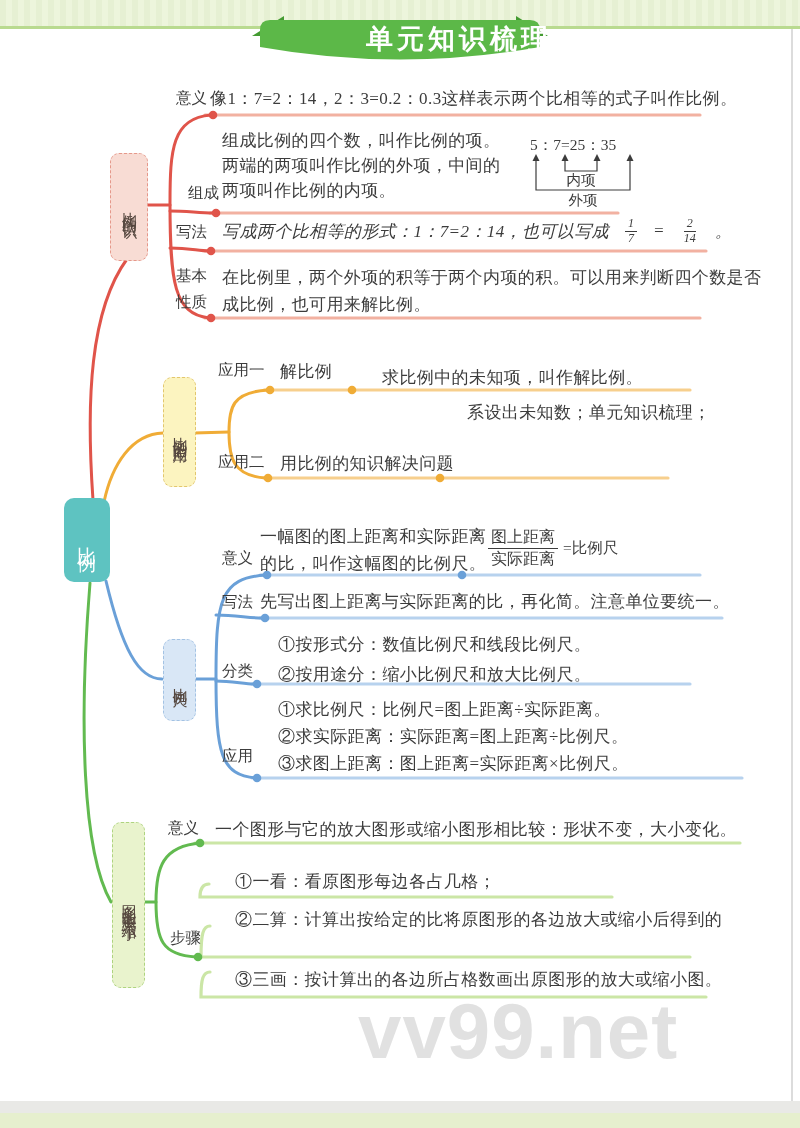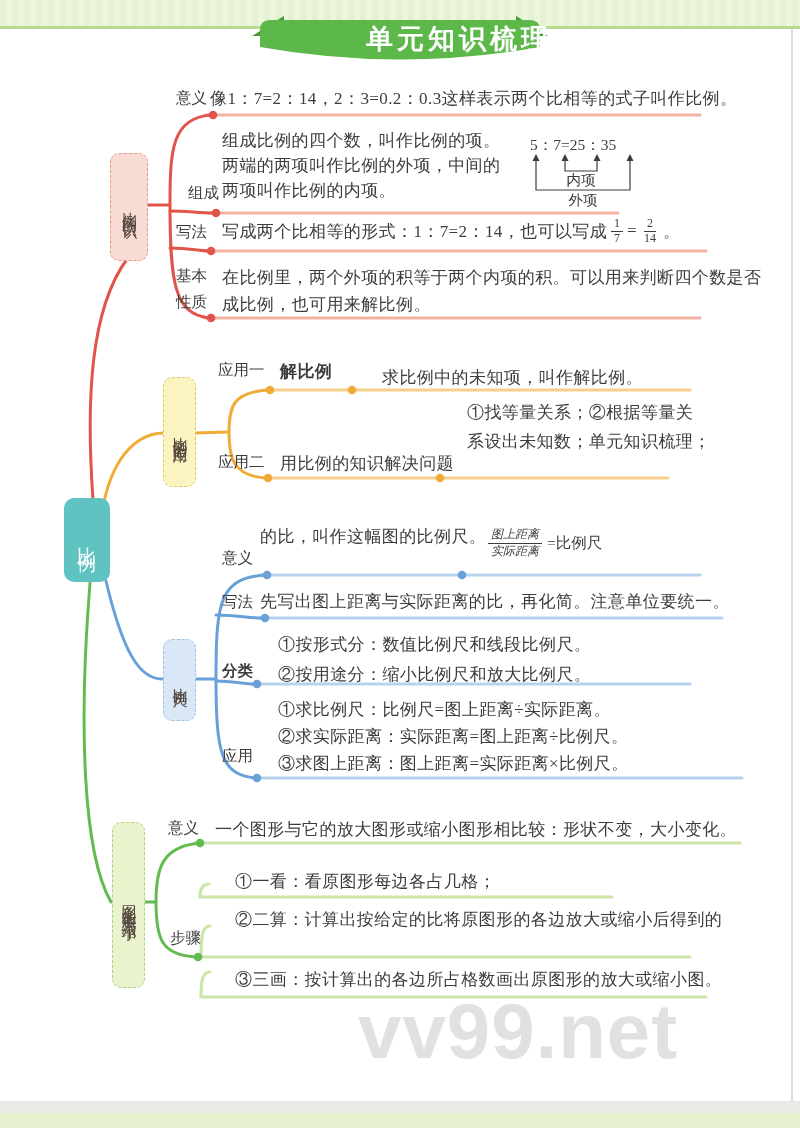--- a/index.html
+++ b/index.html
@@ -24,26 +24,26 @@
     font-size:19px;letter-spacing:9px;border-radius:10px;}
   .branch-node{font-size:15px;color:#55473f;border:1.6px dashed;}
   .node-renshi{left:110px;top:153px;width:36px;height:106px;background:#f8dcd4;border-color:#e5988a;}
   .node-yingyong{left:163px;top:377px;width:31px;height:108px;background:#fcf4c0;border-color:#e2c66d;}
   .node-bilichi{left:163px;top:639px;width:31px;height:80px;background:#d9e7f6;border-color:#a3c2e3;}
   .node-tuxing{left:112px;top:822px;width:31px;height:164px;background:#e9f3cd;border-color:#aed37f;}
   
   .lbl{font-size:15.5px;white-space:nowrap;z-index:2;}
   .txt{font-size:17px;letter-spacing:0.4px;white-space:nowrap;z-index:2;}
   
-  .fracline{display:flex;align-items:center;gap:4px;z-index:2;}
+  .fracline{display:flex;align-items:center;gap:16px;z-index:2;font-style:italic;}
   .frac{display:inline-flex;flex-direction:column;align-items:center;font-size:12px;line-height:1.15;}
   .frac .fnum{border-bottom:1px solid #3c3c3c;padding:0 3px;}
   .frac .fden{padding:0 3px;}
   .bigfrac{display:flex;align-items:center;gap:5px;z-index:2;}
-  .bigfrac .frac{font-size:12px;line-height:1.3;font-style:italic;}
+  .bigfrac .frac{font-size:16px;line-height:1.3;}
   .bigfrac .fres{font-size:15.5px;}
   
   .watermark{left:358px;top:978px;font-family:"Liberation Sans","DejaVu Sans",sans-serif;
     font-size:78px;font-weight:bold;color:#c9c9c9;opacity:0.55;z-index:1;letter-spacing:1px;margin-top:8px;}
   svg{position:absolute;left:0;top:0;}
 </style>
 </head>
 <body>
 
 <div class="abs band-top"></div>
@@ -188,46 +188,46 @@
 </div>
 
 <div class="abs lbl" style="left:176px;top:266px;">基本</div>
 <div class="abs lbl" style="left:176px;top:292px;">性质</div>
 <div class="abs" style="left:222px;top:264px;z-index:2;">
   <div class="txt" style="position:static;line-height:27px;">在比例里，两个外项的积等于两个内项的积。可以用来判断四个数是否</div>
   <div class="txt" style="position:static;line-height:27px;">成比例，也可用来解比例。</div>
 </div>
 
 <div class="abs lbl" style="left:218px;top:360px;">应用一</div>
-<div class="abs txt" style="left:280px;top:360px;font-weight:bold;">解比例</div>
+<div class="abs txt" style="left:280px;top:360px;">解比例</div>
 <div class="abs txt" style="left:382px;top:366px;">求比例中的未知项，叫作解比例。</div>
 
 <div class="abs lbl" style="left:218px;top:452px;">应用二</div>
 <div class="abs txt" style="left:280px;top:452px;">用比例的知识解决问题</div>
 <div class="abs" style="left:467px;top:398px;z-index:2;">
-  <div class="txt" style="position:static;line-height:29px;">①找等量关系；②根据等量关</div>
   <div class="txt" style="position:static;line-height:29px;">系设出未知数；单元知识梳理；</div>
 </div>
 
 <div class="abs lbl" style="left:222px;top:548px;">意义</div>
 <div class="abs" style="left:260px;top:523px;z-index:2;">
+  <div class="txt" style="position:static;line-height:27px;">一幅图的图上距离和实际距离</div>
   <div class="txt" style="position:static;line-height:27px;">的比，叫作这幅图的比例尺。</div>
 </div>
 <div class="abs bigfrac" style="left:488px;top:527px;">
   <span class="frac">
     <span class="fnum">图上距离</span>
     <span class="fden">实际距离</span>
   </span>
   <span class="fres">=比例尺</span>
 </div>
 
 <div class="abs lbl" style="left:222px;top:592px;">写法</div>
 <div class="abs txt" style="left:260px;top:590px;">先写出图上距离与实际距离的比，再化简。注意单位要统一。</div>
 
-<div class="abs lbl" style="left:222px;top:661px;font-weight:bold;">分类</div>
+<div class="abs lbl" style="left:222px;top:661px;">分类</div>
 <div class="abs" style="left:278px;top:630px;z-index:2;">
   <div class="txt" style="position:static;line-height:30px;">①按形式分：数值比例尺和线段比例尺。</div>
   <div class="txt" style="position:static;line-height:30px;">②按用途分：缩小比例尺和放大比例尺。</div>
 </div>
 
 <div class="abs lbl" style="left:222px;top:746px;">应用</div>
 <div class="abs" style="left:278px;top:696px;z-index:2;">
   <div class="txt" style="position:static;line-height:27px;">①求比例尺：比例尺=图上距离÷实际距离。</div>
   <div class="txt" style="position:static;line-height:27px;">②求实际距离：实际距离=图上距离÷比例尺。</div>
   <div class="txt" style="position:static;line-height:27px;">③求图上距离：图上距离=实际距离×比例尺。</div>

